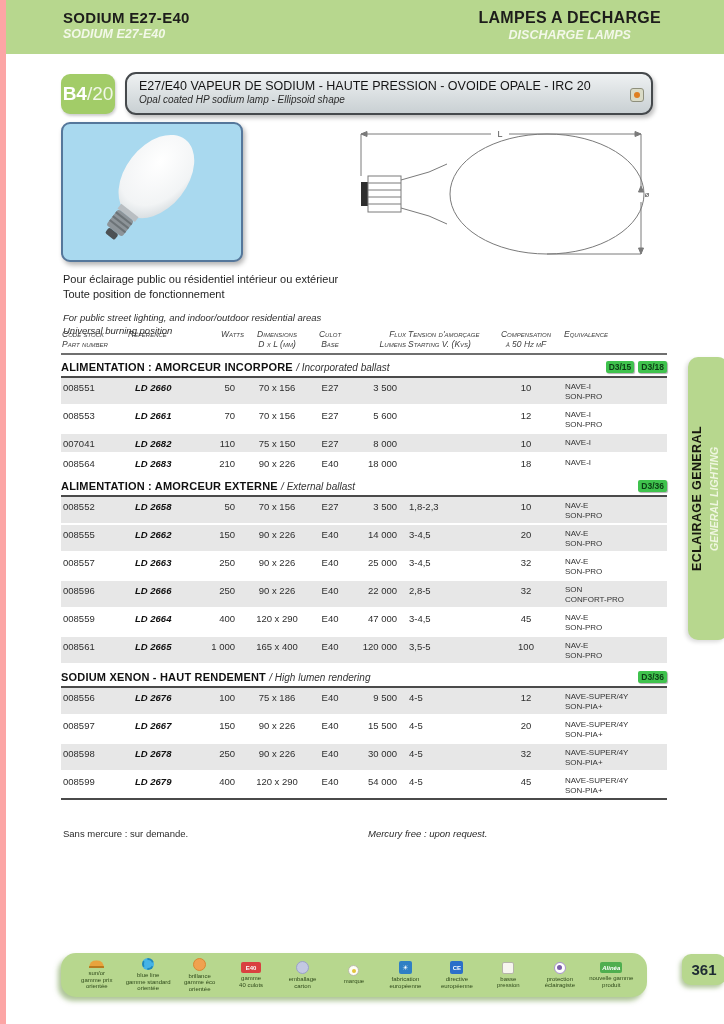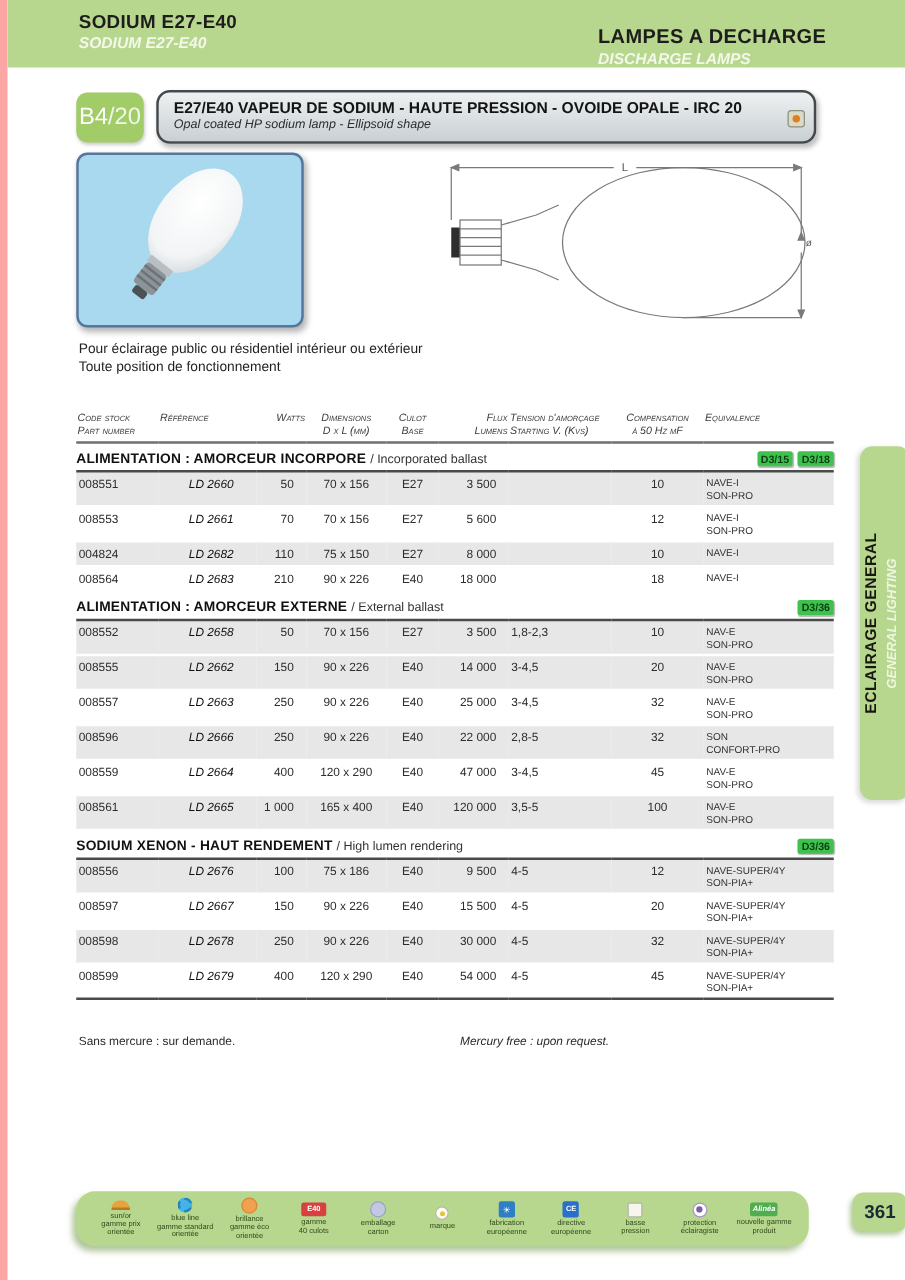--- a/index.html
+++ b/index.html
@@ -8,39 +8,39 @@
     position:relative; width:724px; height:1024px; margin:0 auto;
     background:#ffffff; overflow:hidden;
     font-family:"Liberation Sans", sans-serif; color:#222;
     border-left:6px solid #fca5a5;
   }
   
   .band { position:absolute; left:0; top:0; width:724px; height:54px; background:#b7d78e; }
   .band .fr { font-weight:bold; font-size:15px; color:#1d1d1b; letter-spacing:.3px; }
   .band .en { font-weight:bold; font-style:italic; font-size:12.5px; color:#f3f8e9; margin-top:1px; }
   .band-left  { position:absolute; left:57px; top:9px; }
-  .band-right { position:absolute; right:69px; top:21px; text-align:left; }
+  .band-right { position:absolute; right:69px; top:9px; text-align:center; }
   .band-right .fr { font-size:16px; }
 
   
   .b-badge {
     position:absolute; left:55px; top:74px; width:54px; height:40px;
     background:#a2cc68; border-radius:9px; color:#fff;
     display:flex; align-items:center; justify-content:center;
     font-size:19px; box-shadow:1px 2px 3px rgba(0,0,0,.2);
   }
-  .b-badge b { font-weight:normal; }
+  .b-badge b { font-weight:bold; }
   .b-badge span { font-weight:normal; opacity:.85; }
   .title-box {
     position:absolute; left:119px; top:72px; width:528px; height:43px;
     background:linear-gradient(#eef1f2,#c9d0d3);
     border:2px solid #45494c; border-radius:11px;
     padding:5px 26px 4px 12px; box-shadow:2px 3px 4px rgba(0,0,0,.25);
   }
-  .title-box .t1 { font-weight:bold; font-size:12.5px; color:#141414; }
+  .title-box .t1 { font-weight:normal; font-size:12.5px; color:#141414; }
   .title-box .t2 { font-style:italic; font-size:10px; color:#2c2c2c; margin-top:1px; }
   .title-marker {
     position:absolute; right:7px; top:14px; width:14px; height:14px;
     background:#dadbc6; border:1px solid #8e8f7c; border-radius:3px;
     display:flex; align-items:center; justify-content:center;
   }
   .title-marker i { display:block; width:6px; height:6px; border-radius:50%; background:#e07f1f; }
 
   
   .photo-box {
@@ -62,29 +62,29 @@
   .spec col.c6{width:82px}.spec col.c7{width:74px}.spec col.c8{width:104px}
   .spec th {
     font-weight:normal; font-style:italic; font-variant:small-caps;
     font-size:8.5px; line-height:9.5px; color:#3c3c3c; text-align:left;
     vertical-align:top; padding:2px 1px 4px 1px; border-bottom:2px solid #6f6f6f;
   }
   .spec th.num { text-align:right; } .spec th.ctr { text-align:center; }
   .spec td { font-size:9.5px; color:#2e2e2e; padding:4px 2px 3px 2px; vertical-align:top; }
   .spec tr.shaded td { background:#e7e7e7; border-bottom:2px solid #fff; }
   .spec tr.plain  td { border-bottom:2px solid #fff; }
-  .spec td.ref { font-weight:normal; font-style:italic; color:#101010; padding-left:8px;text-align:center; }
+  .spec td.ref { font-weight:bold; font-style:italic; color:#101010; padding-left:8px; }
   .spec td.num { text-align:right; padding-right:10px; }
   .spec td.ctr { text-align:center; }
   .spec td.equiv { font-size:8px; line-height:9.5px; color:#333; }
   .spec tr.sec td {
     background:#fff; border-bottom:2px solid #4a4a4a; padding:6px 0 3px 0;
   }
   .sec-title { font-weight:bold; font-size:11px; color:#111; letter-spacing:.2px; }
-  .sec-sub   { font-size:10px; color:#333; }
+  .sec-sub   { font-size:10px; font-style:italic; color:#333; }
   .sec-badges { float:right; }
   .d-badge {
     display:inline-block; background:#3fc24d; color:#0c3d14;
     font-size:8.5px; font-weight:bold; padding:1px 3px; margin-left:4px;
     border-radius:2px; box-shadow:1px 1px 1px rgba(0,0,0,.3);
   }
   .spec tr.last td { border-bottom:2px solid #4a4a4a; }
 
   
   .notes { position:absolute; left:57px; top:828px; width:604px; font-size:9.5px; color:#2a2a2a; }
@@ -210,20 +210,24 @@
       </g>
       <text x="149" y="13" font-size="9" fill="#555" text-anchor="middle">L</text>
       <text x="296" y="73" font-size="8" fill="#555" text-anchor="middle">ø</text>
     </svg>
   </div>
 
   <div class="desc">
     <div class="fr">
       <div>Pour éclairage public ou résidentiel intérieur ou extérieur</div>
       <div>Toute position de fonctionnement</div>
+    </div>
+    <div class="en">
+      <div>For public street lighting, and indoor/outdoor residential areas</div>
+      <div>Universal burning position</div>
     </div>
   </div>
 
   <table class="spec">
     <colgroup>
       <col class="c0">
         <col class="c1">
         <col class="c2">
         <col class="c3">
         <col class="c4">
@@ -265,21 +269,21 @@
           <td class="ref">LD 2661</td>
           <td class="num">70</td>
           <td class="ctr">70 x 156</td>
           <td class="ctr">E27</td>
           <td class="num">5 600</td>
           <td></td>
           <td class="ctr">12</td>
           <td class="equiv">NAVE-I<br>SON-PRO</td>
         </tr>
         <tr class="shaded">
-          <td>004824</td>
+          <td>007041</td>
           <td class="ref">LD 2682</td>
           <td class="num">110</td>
           <td class="ctr">75 x 150</td>
           <td class="ctr">E27</td>
           <td class="num">8 000</td>
           <td></td>
           <td class="ctr">10</td>
           <td class="equiv">NAVE-I</td>
         </tr>
         <tr class="plain">

